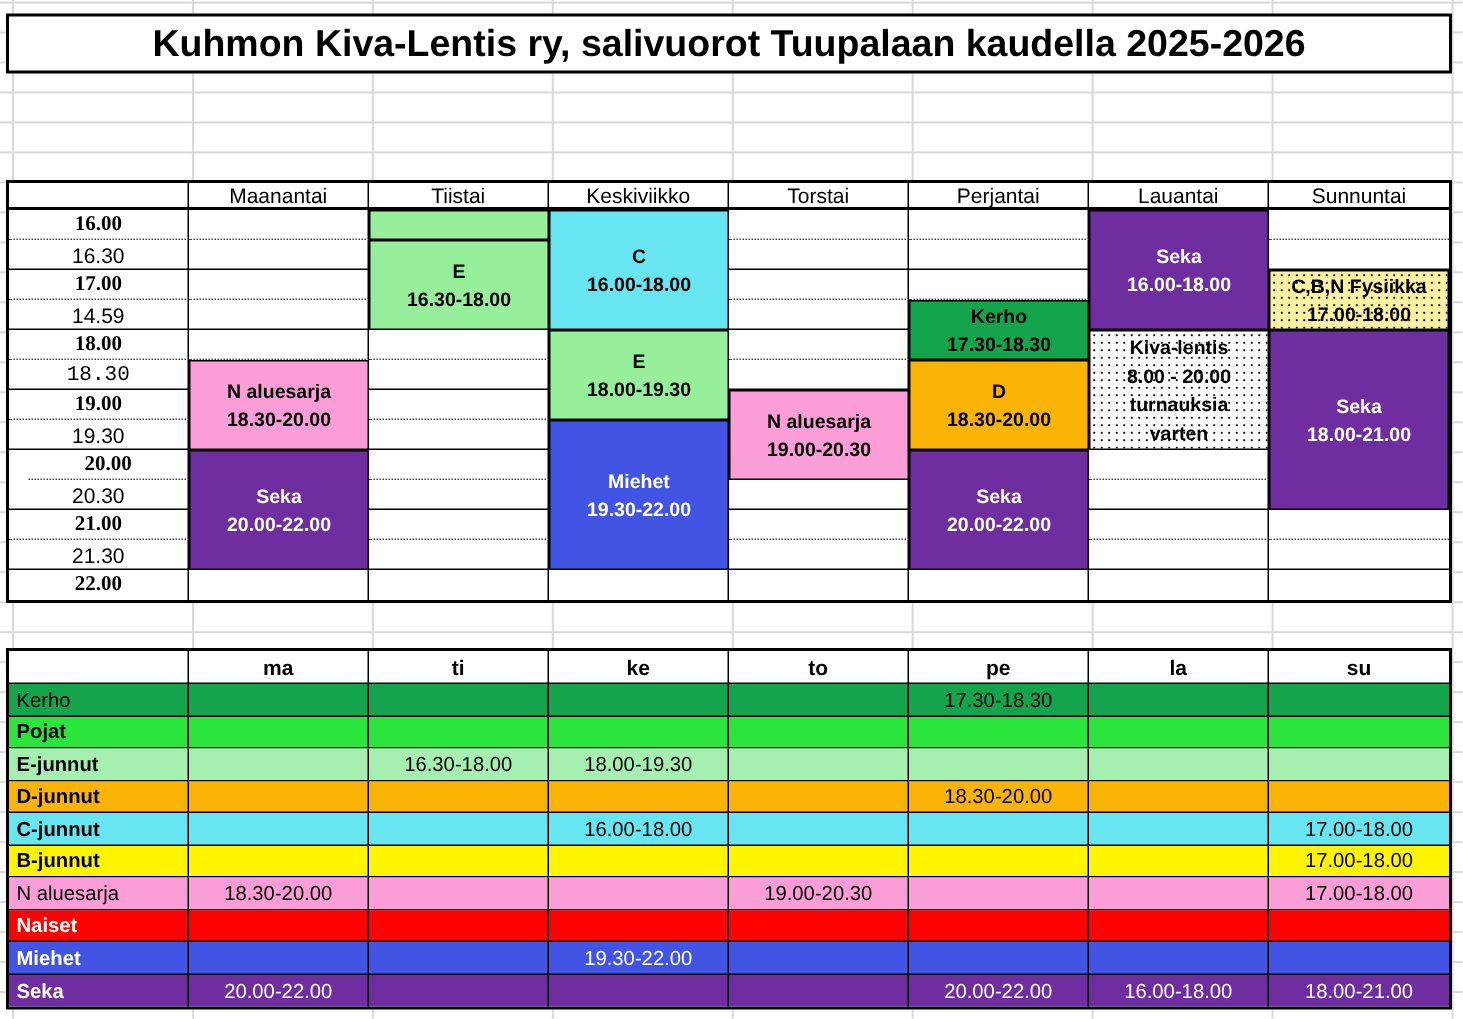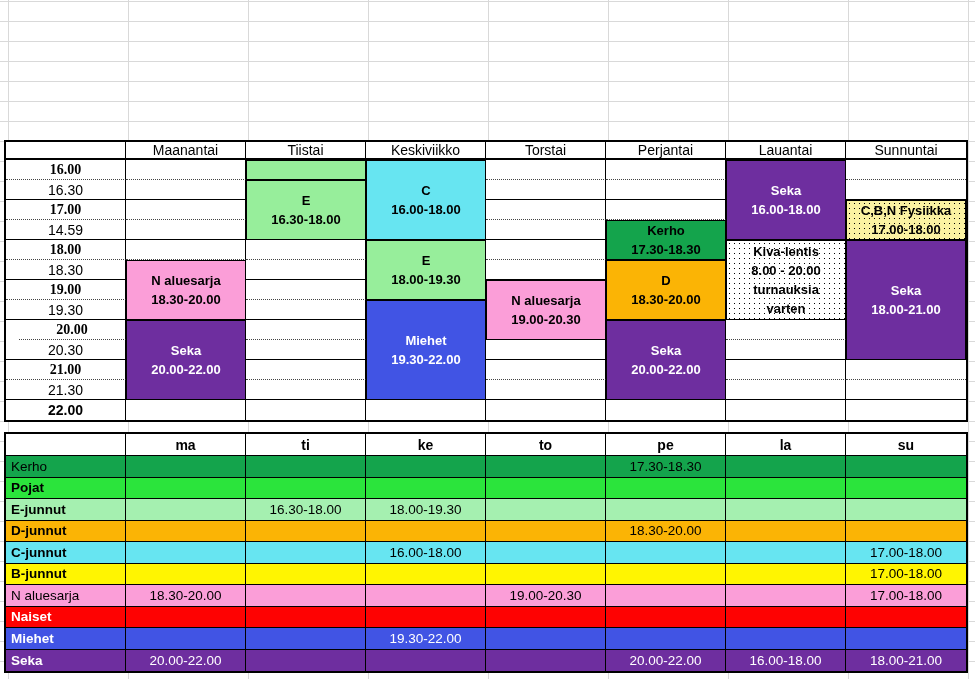--- a/index.html
+++ b/index.html
@@ -21,21 +21,21 @@
     display:flex; align-items:center; justify-content:center;
   }
   .title-box   { top:9px;  height:40px; font-size:25px; font-weight:bold; }
   .subtitle-box{ top:66px; height:65px; font-size:29px; }
 
   .grid {
     position:absolute; left:4px; box-sizing:border-box;
     border:2px solid #000; background:#fff; display:grid;
   }
   .calendar {
-    top:140px; height:282px;
+    top:120px; height:282px;
     grid-template-columns:120px repeat(7,120px);
     grid-template-rows:18px repeat(13,20px);
   }
   .summary {
     top:432px; height:241px;
     grid-template-columns:120px repeat(7,120px);
     grid-template-rows:22px repeat(10,21.5px);
   }
   .ccell {
     box-sizing:border-box; display:flex; align-items:center; justify-content:center;
@@ -64,20 +64,21 @@
   .scell.lastcol { border-right:none; }
   .scell.lastrow { border-bottom:none; }
   .scell.hdr     { font-weight:bold; font-size:14px; }
   .scell.rowlabel{ justify-content:flex-start; padding-left:5px; }
   .scell.bold    { font-weight:bold; }
 </style>
 </head>
 <body>
 
 <div class="sheet">
+  <div class="box title-box">Kuhmon Kiva-Lentis ry, salivuorot Tuupalaan kaudella 2025-2026</div>
   <div class="grid calendar" id="calendar">
       <div class="ccell hdr"></div>
       <div class="ccell hdr">Maanantai</div>
       <div class="ccell hdr">Tiistai</div>
       <div class="ccell hdr">Keskiviikko</div>
       <div class="ccell hdr">Torstai</div>
       <div class="ccell hdr">Perjantai</div>
       <div class="ccell hdr">Lauantai</div>
       <div class="ccell hdr lastcol">Sunnuntai</div>
       <div class="ccell dot-b bold" style="grid-area: 2 / 1;">16.00</div>
@@ -113,21 +114,21 @@
       <div class="ccell solid-b" style="grid-area: 5 / 7;"></div>
       <div class="ccell solid-b lastcol" style="grid-area: 5 / 8;"></div>
       <div class="ccell dot-b bold" style="grid-area: 6 / 1;">18.00</div>
       <div class="ccell dot-b" style="grid-area: 6 / 2;"></div>
       <div class="ccell dot-b" style="grid-area: 6 / 3;"></div>
       <div class="ccell dot-b" style="grid-area: 6 / 4;"></div>
       <div class="ccell dot-b" style="grid-area: 6 / 5;"></div>
       <div class="ccell dot-b" style="grid-area: 6 / 6;"></div>
       <div class="ccell dot-b" style="grid-area: 6 / 7;"></div>
       <div class="ccell dot-b lastcol" style="grid-area: 6 / 8;"></div>
-      <div class="ccell solid-b" style="grid-area: 7 / 1;">18.30</div>
+      <div class="ccell solid-b" style="grid-area: 7 / 1; font-family: Liberation Mono, monospace;">18.30</div>
       <div class="ccell solid-b" style="grid-area: 7 / 2;"></div>
       <div class="ccell solid-b" style="grid-area: 7 / 3;"></div>
       <div class="ccell solid-b" style="grid-area: 7 / 4;"></div>
       <div class="ccell solid-b" style="grid-area: 7 / 5;"></div>
       <div class="ccell solid-b" style="grid-area: 7 / 6;"></div>
       <div class="ccell solid-b" style="grid-area: 7 / 7;"></div>
       <div class="ccell solid-b lastcol" style="grid-area: 7 / 8;"></div>
       <div class="ccell dot-b bold" style="grid-area: 8 / 1;">19.00</div>
       <div class="ccell dot-b" style="grid-area: 8 / 2;"></div>
       <div class="ccell dot-b" style="grid-area: 8 / 3;"></div>
@@ -169,21 +170,21 @@
       <div class="ccell dot-b" style="grid-area: 12 / 7;"></div>
       <div class="ccell dot-b lastcol" style="grid-area: 12 / 8;"></div>
       <div class="ccell solid-b" style="grid-area: 13 / 1;">21.30</div>
       <div class="ccell solid-b" style="grid-area: 13 / 2;"></div>
       <div class="ccell solid-b" style="grid-area: 13 / 3;"></div>
       <div class="ccell solid-b" style="grid-area: 13 / 4;"></div>
       <div class="ccell solid-b" style="grid-area: 13 / 5;"></div>
       <div class="ccell solid-b" style="grid-area: 13 / 6;"></div>
       <div class="ccell solid-b" style="grid-area: 13 / 7;"></div>
       <div class="ccell solid-b lastcol" style="grid-area: 13 / 8;"></div>
-      <div class="ccell no-b bold" style="grid-area: 14 / 1;">22.00</div>
+      <div class="ccell no-b bold" style="grid-area: 14 / 1; font-family: Liberation Serif, serif;">22.00</div>
       <div class="ccell no-b" style="grid-area: 14 / 2;"></div>
       <div class="ccell no-b" style="grid-area: 14 / 3;"></div>
       <div class="ccell no-b" style="grid-area: 14 / 4;"></div>
       <div class="ccell no-b" style="grid-area: 14 / 5;"></div>
       <div class="ccell no-b" style="grid-area: 14 / 6;"></div>
       <div class="ccell no-b" style="grid-area: 14 / 7;"></div>
       <div class="ccell no-b lastcol" style="grid-area: 14 / 8;"></div>
       <div class="block" style="grid-area: 2 / 3 / span 1; background-color: rgb(151, 238, 155); color: rgb(0, 0, 0);"></div>
       <div class="block" style="grid-area: 3 / 3 / span 3; background-color: rgb(151, 238, 155); color: rgb(0, 0, 0);">
         <div class="">E</div>

